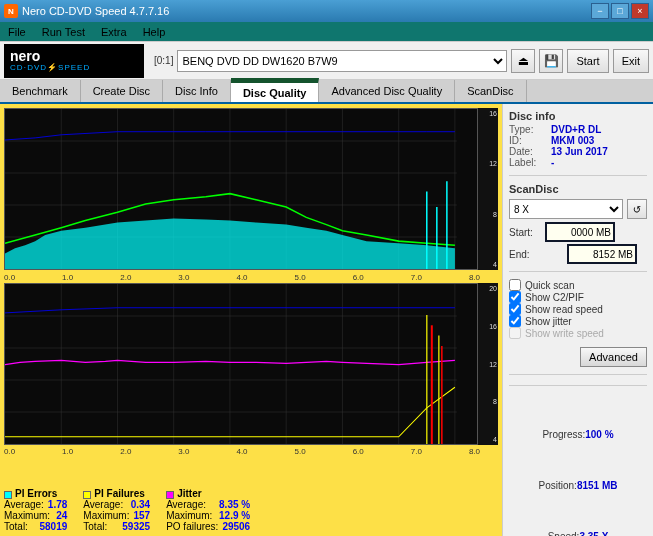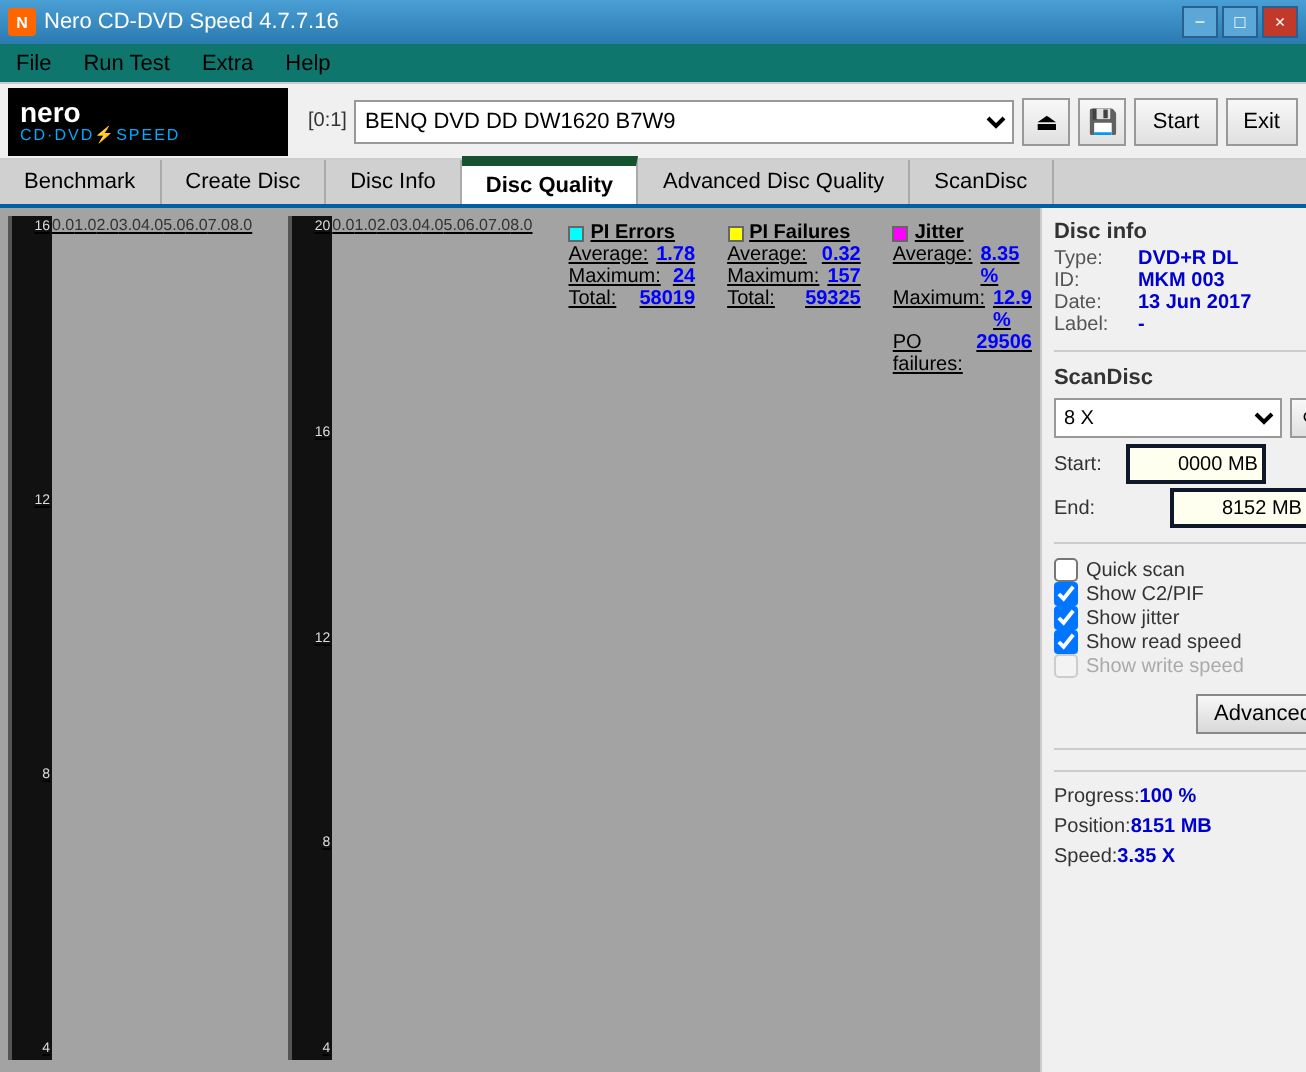--- a/index.html
+++ b/index.html
@@ -155,24 +155,24 @@
     
     .main-content {
       display: flex;
       height: calc(536px - 22px - 20px - 38px - 24px);
       background: white;
     }
     
     .chart-area {
       flex: 1;
       display: flex;
+      flex-direction: column;
       padding: 4px;
-      background: #a3a3a3;
+      background: #fde047;
       border-right: 1px solid #ccc;
-      text-decoration: underline;
     }
     
     .right-panel {
       width: 150px;
       background: #f0f0f0;
       padding: 6px;
       display: flex;
       flex-direction: column;
       gap: 4px;
       overflow: hidden;
@@ -259,23 +259,24 @@
       padding-top: 4px;
       margin-top: 2px;
     }
     .quality-score-value {
       color: #cc0000;
       font-weight: bold;
       font-size: 14px;
     }
     .progress-row {
       display: flex;
-      justify-content: flex-start;
+      justify-content: center;
       font-size: 10px;
       color: #333;
+      margin-top: 36px;
     }
     .progress-value {
       color: #0000cc;
       font-weight: bold;
     }
     .divider {
       border: none;
       border-top: 1px solid #ccc;
       margin: 3px 0;
     }
@@ -315,24 +316,25 @@
       display: flex;
       gap: 16px;
       margin-top: 3px;
     }
     .legend-col {
       display: flex;
       flex-direction: column;
     }
     .legend-header {
       display: flex;
-      align-items: center;
+      align-items: flex-end;
       gap: 3px;
       font-size: 10px;
       font-weight: bold;
+      margin-top: 28px;
     }
     .legend-dot {
       width: 8px;
       height: 8px;
       border: 1px solid #666;
     }
     .legend-stat-line {
       font-size: 10px;
       display: flex;
       justify-content: space-between;
@@ -521,21 +523,21 @@
       </div>
 
       <div class="legend-col">
         <div class="legend-header">
           <div class="legend-dot" style="background:#ffff00;"></div>
           <span>PI Failures</span>
         </div>
         <div style="font-size:10px;">
           <div class="legend-stat-line">
             <span>Average:</span>
-            <span class="stat-val">0.32</span>
+            <span class="stat-val">0.34</span>
           </div>
           <div class="legend-stat-line">
             <span>Maximum:</span>
             <span class="stat-val">157</span>
           </div>
           <div class="legend-stat-line">
             <span>Total:</span>
             <span class="stat-val">59325</span>
           </div>
         </div>
@@ -616,25 +618,25 @@
       <div class="checkbox-row">
         <input type="checkbox" style="">
         <span>Quick scan</span>
       </div>
       <div class="checkbox-row">
         <input type="checkbox" checked="" style="">
         <span>Show C2/PIF</span>
       </div>
       <div class="checkbox-row">
         <input type="checkbox" checked="" style="">
-        <span>Show jitter</span>
+        <span>Show read speed</span>
       </div>
       <div class="checkbox-row">
         <input type="checkbox" checked="" style="">
-        <span>Show read speed</span>
+        <span>Show jitter</span>
       </div>
       <div class="checkbox-row">
         <input type="checkbox" disabled="" style="">
         <span style="color:#aaa;">Show write speed</span>
       </div>
     </div>
 
     <div style="display:flex; justify-content:flex-end;">
       <button class="advanced-btn">Advanced</button>
     </div>

